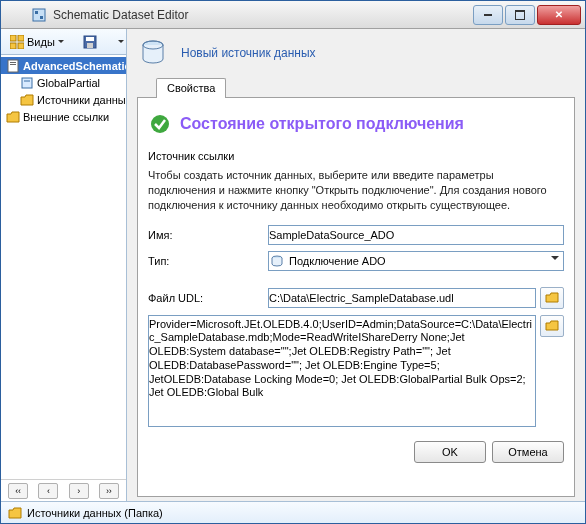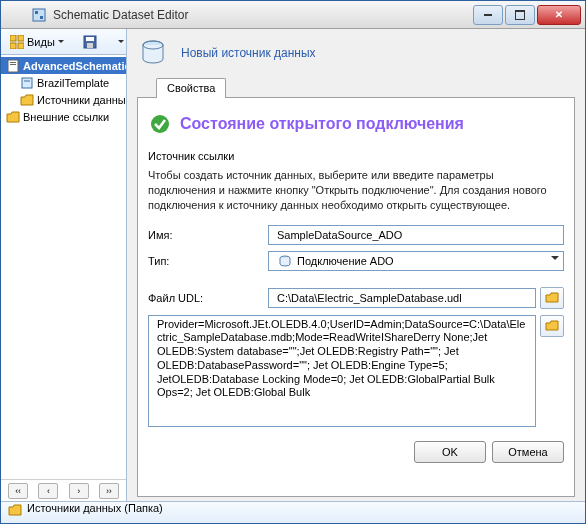--- a/index.html
+++ b/index.html
@@ -52,32 +52,32 @@
   .status-row { display: flex; align-items: center; margin: 6px 0 10px 0; }
   .status-icon { width: 24px; height: 24px; margin-right: 8px; display: inline-flex; align-items: center; justify-content: center; }
   .status-text { color: #8b5cf6; font-weight: bold; font-size: 16px; }
 
   .section-lbl { font-size: 11px; margin: 4px 0 6px 0; }
   .helptext { font-size: 11px; color: #222; line-height: 1.35; margin-bottom: 12px; }
 
   .form-row { display: flex; align-items: center; margin-bottom: 6px; }
   .form-row .flabel { width: 120px; font-size: 11px; }
   .form-row .finput { flex: 1; }
-  input[type=text], .combo, textarea.cs { width: 100%; border: 1px solid #7a9ec2; background: #fff; font-family: inherit; font-size: 11px; padding: 2px 8px; height: 20px; }
+  input[type=text], .combo, textarea.cs { width: 100%; border: 1px solid #7a9ec2; background: #fff; font-family: inherit; font-size: 11px; padding: 2px 0; height: 20px; }
   .combo { display: flex; align-items: center; position: relative; }
   .combo .cicon { width: 16px; height: 16px; margin-right: 4px; display: inline-flex; align-items: center; justify-content: center; }
   .combo .carrow { position: absolute; right: 4px; top: 4px; }
   .combo .carrow::before { content: ""; border: 4px solid transparent; border-top-color: #333; display: block; }
   textarea.cs { height: 112px; resize: none; overflow-y: scroll; line-height: 1.25; }
   .icon-btn { width: 24px; height: 22px; margin-left: 4px; border: 1px solid #9ab0c8; border-radius: 2px; background: linear-gradient(#fdfdfd,#e6eef7); display: inline-flex; align-items: center; justify-content: center; flex-shrink: 0; }
 
   .btn-row { display: flex; justify-content: flex-end; margin-top: 6px; gap: 6px; }
   .push-btn { min-width: 72px; height: 22px; border: 1px solid #8a8a8a; border-radius: 3px; background: linear-gradient(#fdfdfd,#e6e6e6); font-size: 11px; }
 
-  .statusbar { height: 22px; border-top: 1px solid #a8bfd6; background: linear-gradient(#f7fbff,#e3effb); display: flex; padding: 0 6px; font-size: 11px; }
+  .statusbar { height: 22px; border-top: 1px solid #a8bfd6; background: linear-gradient(#f7fbff,#e3effb); display: flex; align-items: center; padding: 0 6px; font-size: 11px; }
   .statusbar .sicon { width: 16px; height: 16px; margin-right: 4px; display: inline-flex; align-items: center; justify-content: center; }
 
   
 </style>
 </head>
 <body>
 
 <div class="window">
 
   <div class="titlebar">
@@ -136,21 +136,21 @@
           </span>
           <span class="label">AdvancedSchematic</span>
         </div>
         <div class="tree-item indent">
           <span class="ti-icon">
             <svg width="14" height="14">
                 <rect x="2" y="2" width="10" height="10" fill="#d8eaff" stroke="#3a6ea5"></rect>
                 <line x1="4" y1="5" x2="10" y2="5" stroke="#3a6ea5"></line>
               </svg>
           </span>
-          <span class="label">BrazilTemplate</span>
+          <span class="label">GlobalPartial</span>
         </div>
         <div class="tree-item indent">
           <span class="ti-icon">
             <svg width="14" height="14">
                 <path d="M1 4 L5 4 L6 2 L13 2 L13 12 L1 12 Z" fill="#f5c542" stroke="#b07d00"></path>
               </svg>
           </span>
           <span class="label">Источники данных</span>
         </div>
         <div class="tree-item">

